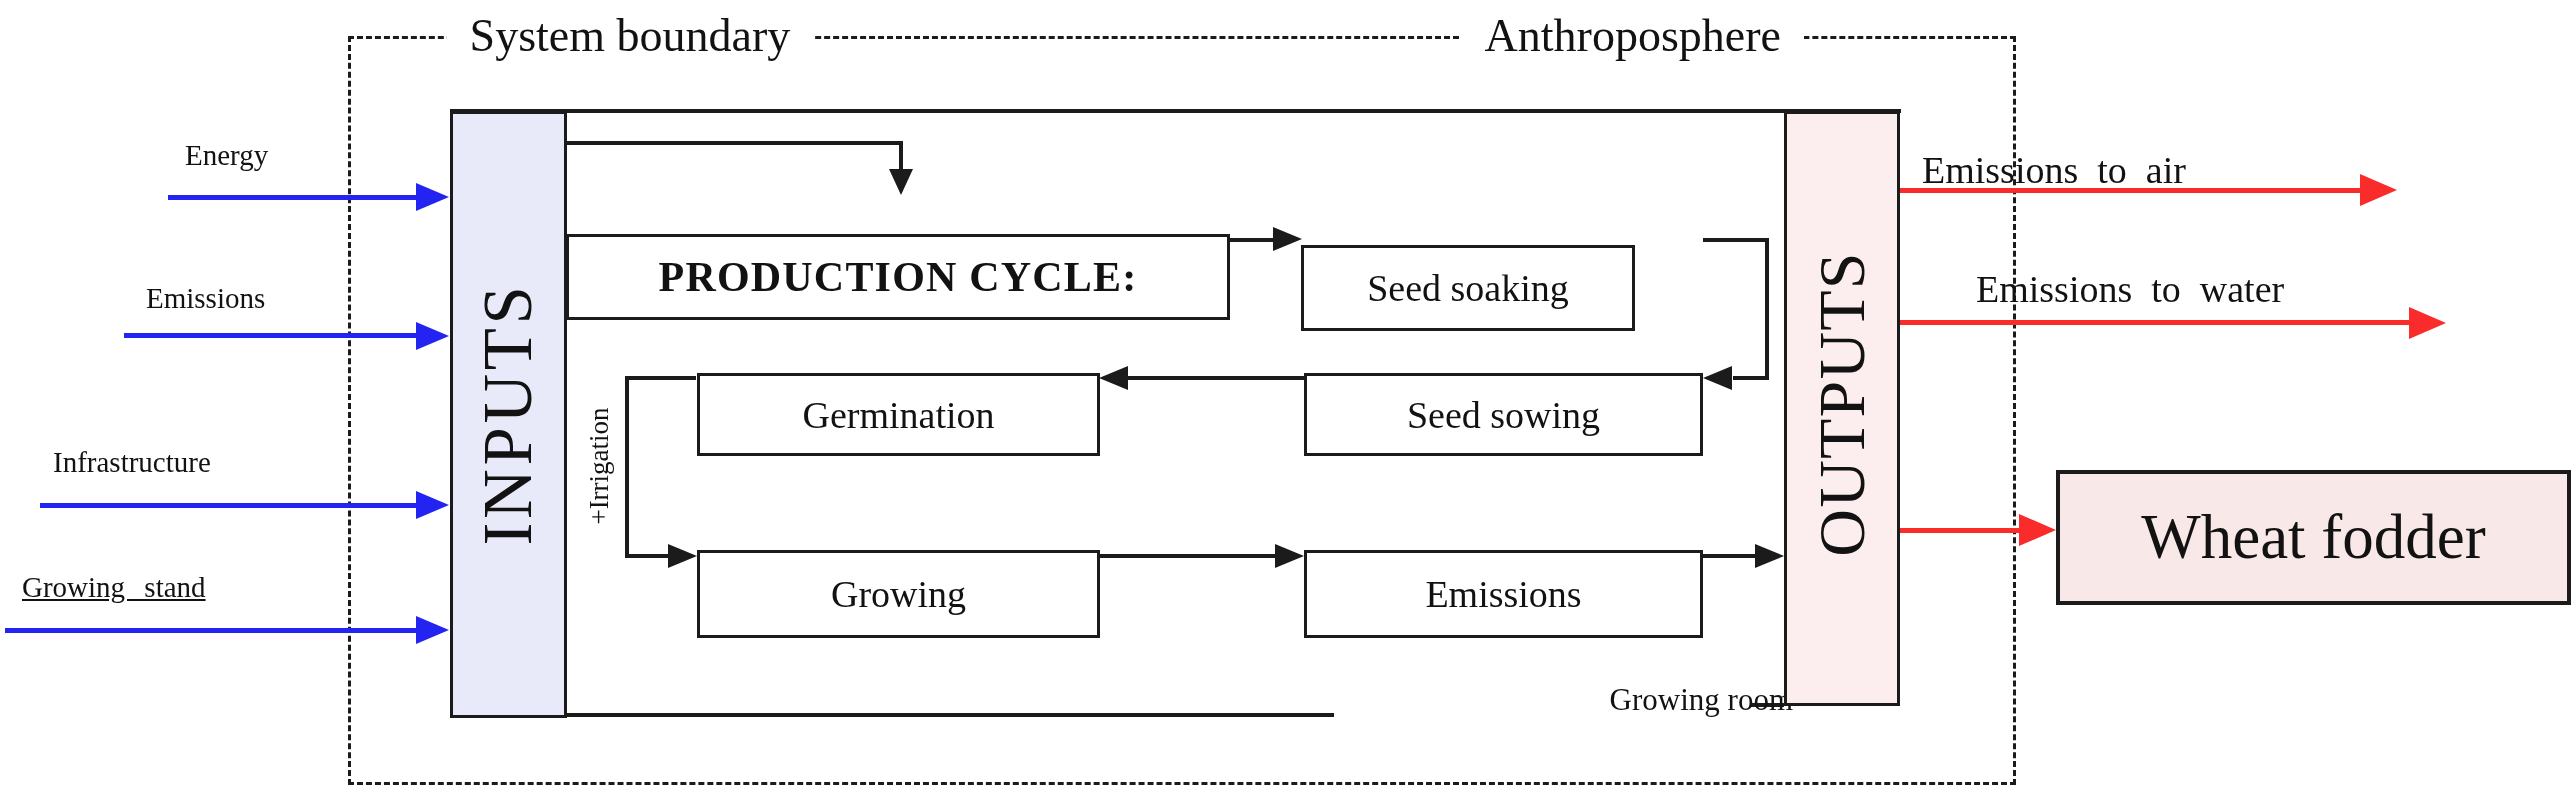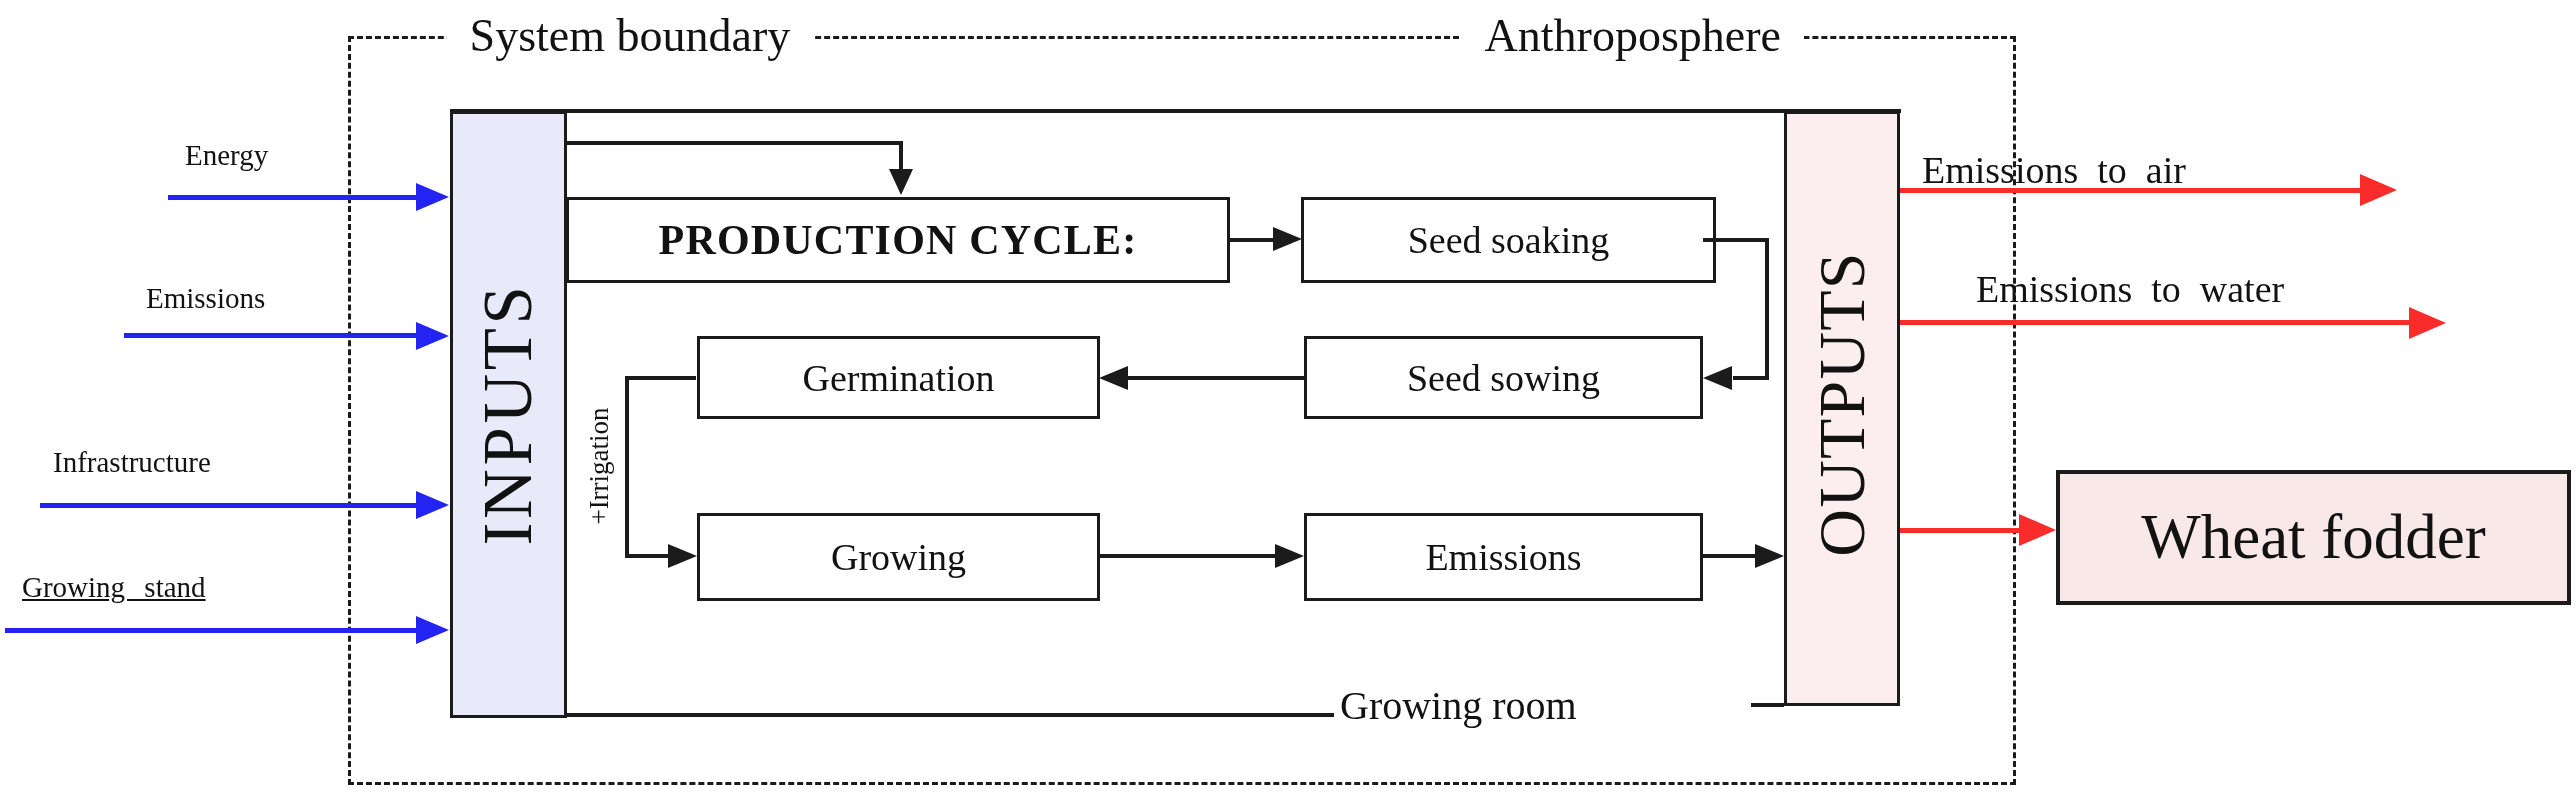--- a/index.html
+++ b/index.html
@@ -17,40 +17,40 @@
   
   .col{box-sizing:border-box;border:3.6px solid var(--line);}
   #inputs-col{left:450px;top:111px;width:117px;height:607px;background:var(--inputsFill);}
   #outputs-col{left:1784px;top:111px;width:116px;height:595px;background:var(--outputsFill);}
   .vtext{white-space:nowrap;transform:translate(-50%,-50%) rotate(-90deg);}
   #inputs-text{left:508px;top:414px;font-size:69px;letter-spacing:3.6px;}
   #outputs-text{left:1842px;top:404px;font-size:66px;letter-spacing:1.2px;}
   
   .pbox{box-sizing:border-box;border:3px solid var(--line);background:#ffffff;
         display:flex;align-items:center;justify-content:center;
-        font-size:38px;white-space:nowrap;}
+        font-size:38px;white-space:nowrap;margin-top:37px;}
   #box-production{left:566px;top:197px;width:664px;height:86px;font-weight:bold;font-size:42px;letter-spacing:1.2px;}
-  #box-soaking{left:1301px;top:197px;width:415px;height:86px;}
+  #box-soaking{left:1301px;top:208px;width:334px;height:86px;}
   #box-germination{left:697px;top:336px;width:403px;height:83px;}
   #box-sowing{left:1304px;top:336px;width:399px;height:83px;}
   #box-growing{left:697px;top:513px;width:403px;height:88px;}
   #box-harvesting{left:1304px;top:513px;width:399px;height:88px;}
   
   .ah{width:0;height:0;}
   .ah-r-k{border-top:12px solid transparent;border-bottom:12px solid transparent;border-left:29px solid var(--line);}
   .ah-l-k{border-top:12px solid transparent;border-bottom:12px solid transparent;border-right:29px solid var(--line);}
   .ah-d-k{border-left:12px solid transparent;border-right:12px solid transparent;border-top:26px solid var(--line);}
   .ah-r-b{border-top:14.3px solid transparent;border-bottom:14.3px solid transparent;border-left:33px solid var(--blue);}
   .ah-r-r{border-top:16px solid transparent;border-bottom:16px solid transparent;border-left:37px solid var(--red);}
   .bline{height:4.8px;background:var(--blue);}
   .rline{height:5.4px;background:var(--red);}
   
   .flabel{font-size:29px;white-space:nowrap;}
   .rlabel{font-size:38px;white-space:nowrap;word-spacing:9.5px;}
-  #growing-room{left:1340px;top:682px;width:405px;text-align:left;font-size:40px;white-space:nowrap;}
+  #growing-room{left:1388px;top:682px;width:405px;text-align:right;font-size:31px;white-space:nowrap;}
   #irrigation-text{left:599px;top:466px;font-size:27px;}
   #wheat-box{left:2056px;top:470px;width:515px;height:135px;background:var(--productFill);
              box-sizing:border-box;border:4.2px solid var(--line);
              display:flex;align-items:center;justify-content:center;font-size:63px;white-space:nowrap;}
 </style>
 </head>
 <body style="--blue: #2323f2; --red: #f92b2b; --inputsFill: #e9eaf9; --outputsFill: #fceeee; --productFill: #f9e8e8; --line: #1b1b1b;">
 
 <div class="abs" id="boundary"></div>
 <div class="abs toplabel" style="left:447px;">System boundary</div>

